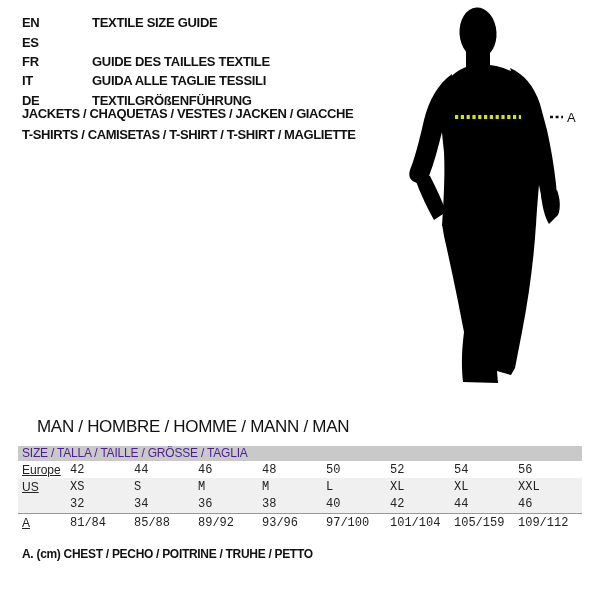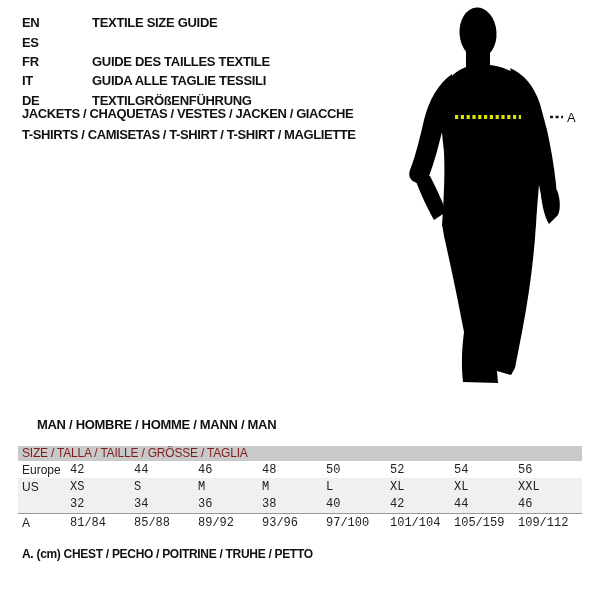--- a/index.html
+++ b/index.html
@@ -21,30 +21,30 @@
               font-weight:bold; font-size:13px; line-height:20.5px;
               letter-spacing:-0.4px; white-space:nowrap; }
 
   
   .figure { position:absolute; left:400px; top:0; width:200px; height:400px; }
   .figure svg { display:block; }
   .figure text { font-family:"Liberation Sans", sans-serif; }
 
   
   .man-title { position:absolute; left:22px; top:417px;
-               font-weight:bold; font-size:13px; letter-spacing:-0.3px;padding-left:15px; }
+               font-weight:normal; font-size:17px; letter-spacing:-0.3px;padding-left:15px; }
 
   
   .size-table { position:absolute; left:18px; top:446px; width:564px; font-size:12px; }
   .t-header { height:15px; line-height:15px; padding-left:4px;
-              background:var(--header_bg, #c9c9c9); color:#7f1d1d;
+              background:var(--header_bg, #c9c9c9); color:#4c1d95;
               letter-spacing:-0.2px; }
   .t-row { display:grid; grid-template-columns:52px repeat(8, 1fr);
            height:17.3px; align-items:center; color:#222; }
-  .t-row .lbl { padding-left:4px; text-align:left; }
+  .t-row .lbl { padding-left:4px; text-align:left;text-decoration:underline; }
   .t-row .val { text-align:left;font-family:Liberation Mono, monospace; }
   .stripe { background:var(--stripe_bg, #f0f0f0); }
   .stripe-end { border-bottom:1px solid var(--divider, #999); }
 
   
   .footnote { position:absolute; left:22px; top:547px;
               font-weight:bold; font-size:12px; letter-spacing:-0.3px; }
 </style>
 </head>
 <body>

